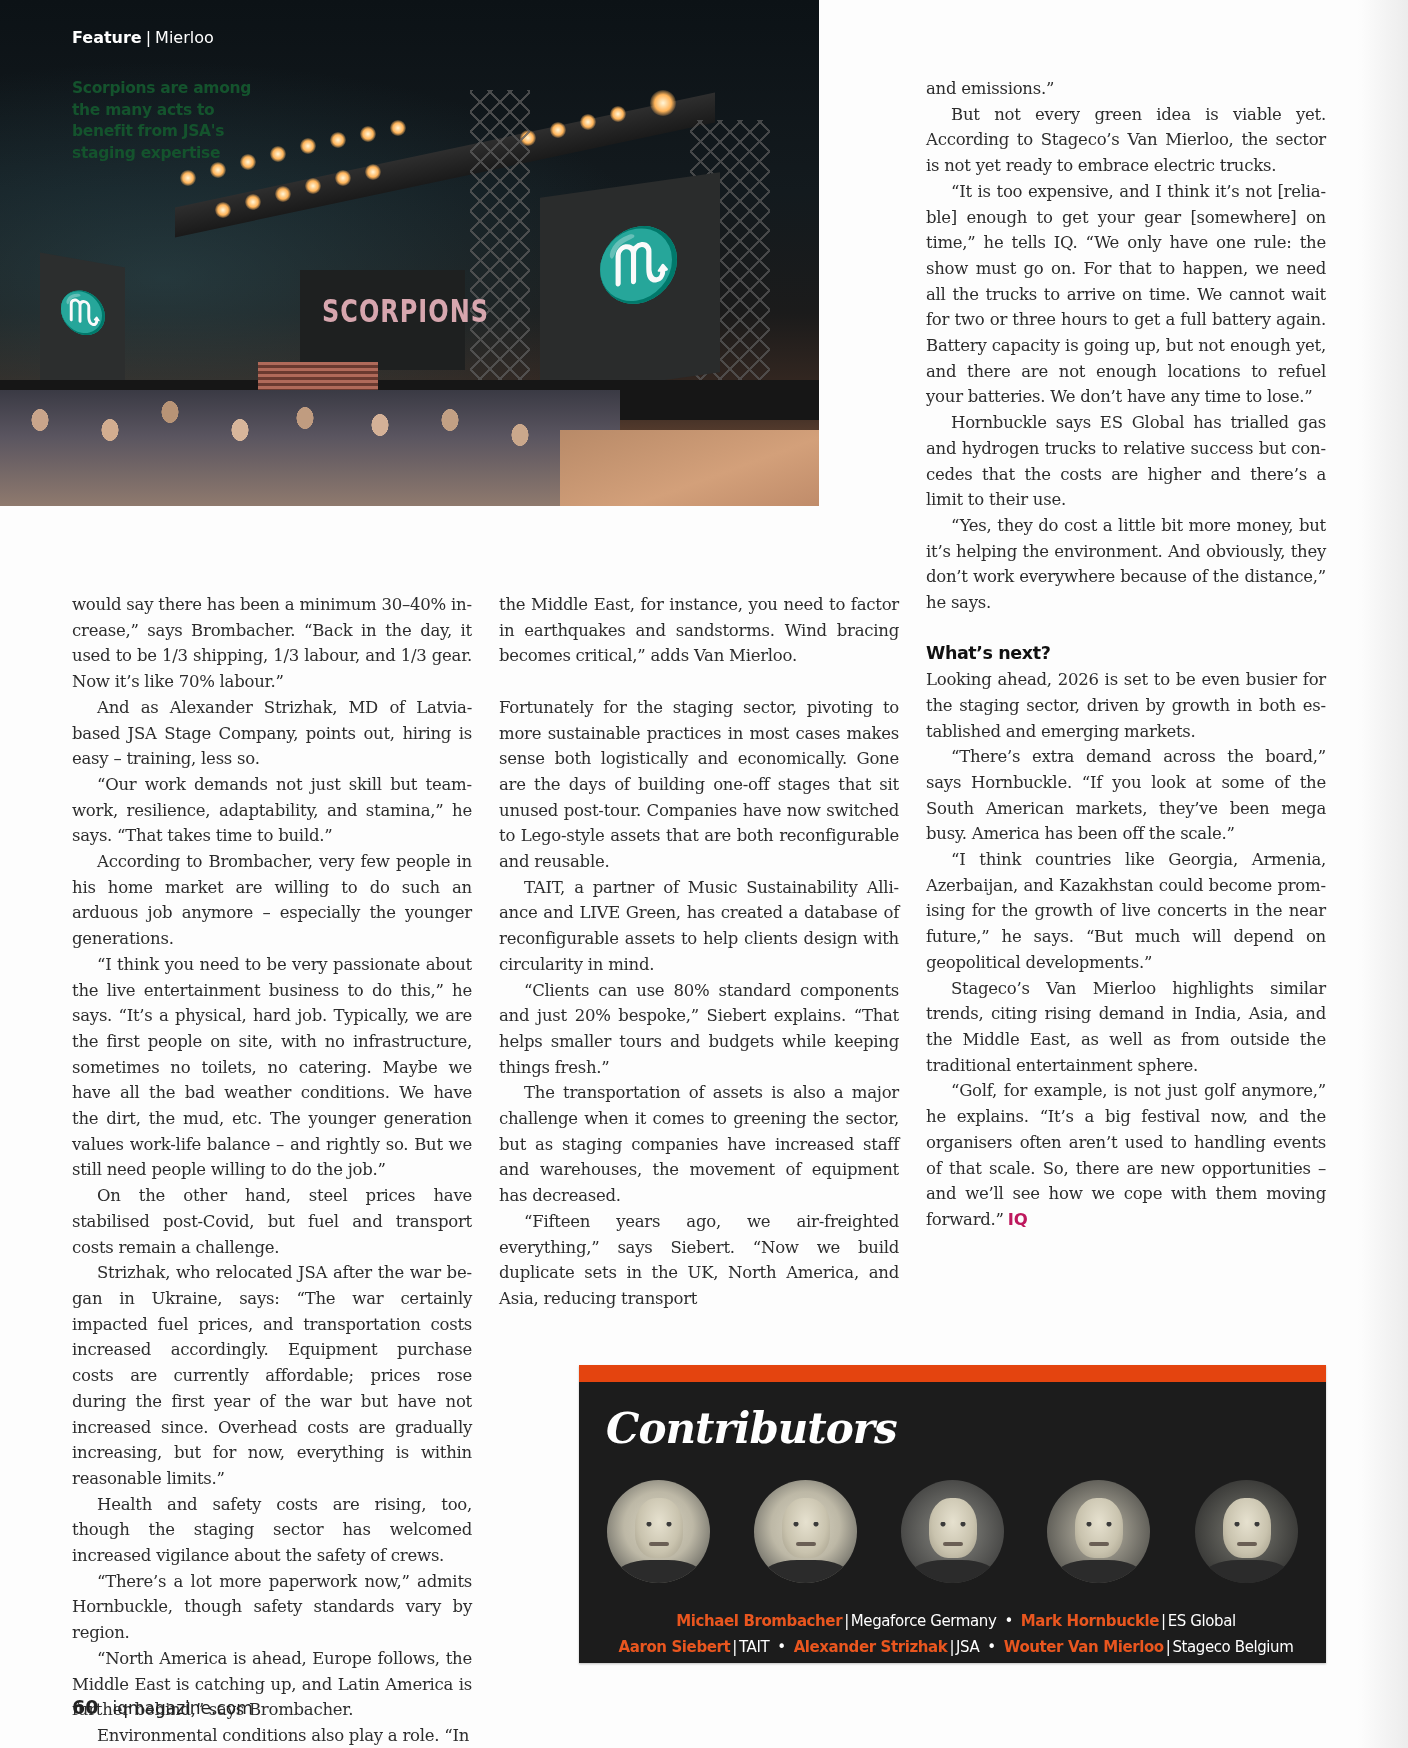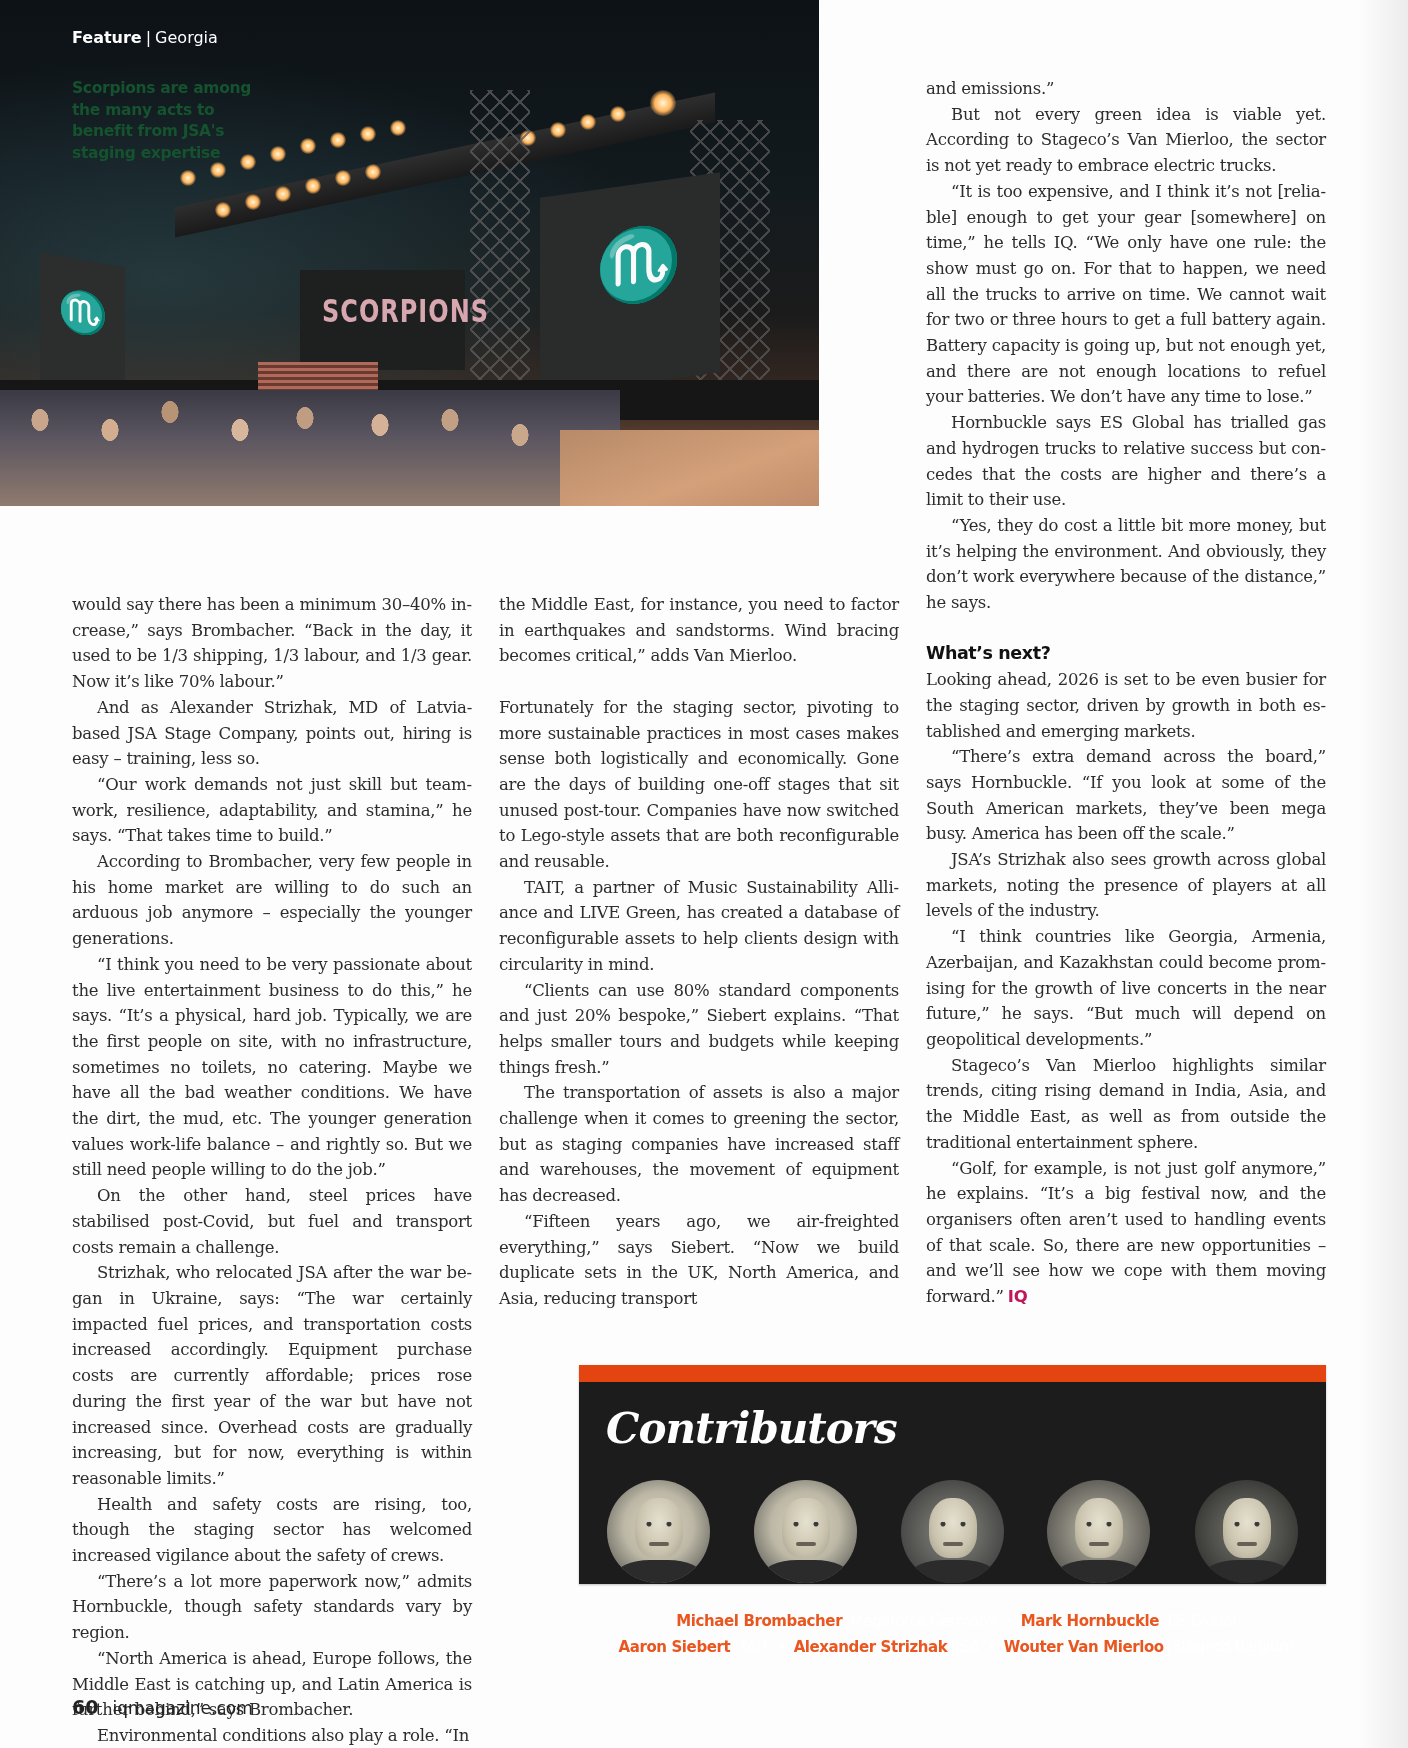--- a/index.html
+++ b/index.html
@@ -64,21 +64,21 @@
   .col p.noindent { text-indent: 0; }
   .col h3 { font-family: "DejaVu Sans", sans-serif; font-weight: bold; font-size: 17.5px; line-height: 25.7px;
     color: #111; letter-spacing: -0.4px; text-align: left; text-indent: 0; }
   .col .gap { height: 25.7px; }
   .col .endmark { font-family: "DejaVu Sans", sans-serif; font-weight: bold; color: #be185d; margin-left: 4px; }
   #col-left { left: 72px; top: 592px; }
   #col-mid { left: 499px; top: 592px; }
   #col-right { left: 926px; top: 76px; }
 
   
-  .contrib { position: absolute; left: 579px; top: 1365px; width: 747px; height: 219px; background: #1c1c1c;
+  .contrib { position: absolute; left: 579px; top: 1365px; width: 747px; height: 298px; background: #1c1c1c;
     border-top: 17px solid #e4440f; box-shadow: 0 1px 2px rgba(0,0,0,0.25); }
   .contrib-title { position: absolute; left: 27px; top: 22px; font-family: "DejaVu Serif", serif;
     font-weight: bold; font-style: italic; font-size: 42px; color: #fff; letter-spacing: -1px; }
   .avatars { position: absolute; left: 28px; top: 98px; width: 690px; height: 104px; }
   .avatar { position: absolute; top: 0; width: 103px; height: 103px; border-radius: 50%; overflow: hidden;
     background: radial-gradient(circle at 50% 45%, #d9d4c2 0%, #bdb8a6 45%, #6b6a63 80%, #333 100%); }
   .avatar .face { position: absolute; left: 28px; top: 18px; width: 48px; height: 60px; border-radius: 45% 45% 40% 40%;
     background: radial-gradient(ellipse at 50% 40%, #e6e1cf 0%, #c9c3ae 60%, #a09a87 100%); }
   .avatar .eyes { position: absolute; left: 36px; top: 42px; width: 32px; height: 5px;
     background: radial-gradient(circle at 6px 2px,#3a3a3a 2px,transparent 3px),
@@ -138,21 +138,21 @@
   </div>
   <div class="backdrop"></div>
   <div class="logo">SCORPIONS</div>
   <div class="stage-floor"></div>
   <div class="stairs"></div>
   <div class="crowd"></div>
   <div class="ground"></div>
 </div>
 
 <div class="kicker">
-  <span class="k-bold">Feature</span><span class="k-sep">|</span><span>Georgia</span>
+  <span class="k-bold">Feature</span><span class="k-sep">|</span><span>Mierloo</span>
 </div>
 <div class="caption">Scorpions are among the many acts to benefit from JSA's staging expertise</div>
 
 <div class="col" id="col-left">
   <p class="noindent">would say there has been a minimum 30–40% in­crease,” says Brombacher. “Back in the day, it used to be 1/3 shipping, 1/3 labour, and 1/3 gear. Now it’s like 70% labour.”</p>
   <p>And as Alexander Strizhak, MD of Lat­via-based JSA Stage Company, points out, hiring is easy – training, less so.</p>
   <p>“Our work demands not just skill but team­work, resilience, adaptability, and stamina,” he says. “That takes time to build.”</p>
   <p>According to Brombacher, very few people in his home market are willing to do such an arduous job anymore – especially the younger generations.</p>
   <p>“I think you need to be very passionate about the live entertainment business to do this,” he says. “It’s a physical, hard job. Typically, we are the first people on site, with no infrastructure, sometimes no toilets, no catering. Maybe we have all the bad weather conditions. We have the dirt, the mud, etc. The younger generation values work-life balance – and rightly so. But we still need people willing to do the job.”</p>
   <p>On the other hand, steel prices have stabilised post-Covid, but fuel and transport costs remain a challenge.</p>
@@ -176,21 +176,20 @@
 <div class="col" id="col-right">
   <p class="noindent">and emissions.”</p>
   <p>But not every green idea is viable yet. Accord­ing to Stageco’s Van Mierloo, the sector is not yet ready to embrace electric trucks.</p>
   <p>“It is too expensive, and I think it’s not [relia­ble] enough to get your gear [somewhere] on time,” he tells IQ. “We only have one rule: the show must go on. For that to happen, we need all the trucks to arrive on time. We cannot wait for two or three hours to get a full battery again. Bat­tery capacity is going up, but not enough yet, and there are not enough locations to refuel your bat­teries. We don’t have any time to lose.”</p>
   <p>Hornbuckle says ES Global has trialled gas and hydrogen trucks to relative success but con­cedes that the costs are higher and there’s a limit to their use.</p>
   <p>“Yes, they do cost a little bit more money, but it’s helping the environment. And obviously, they don’t work everywhere because of the distance,” he says.</p>
   <div class="gap"></div>
   <h3>What’s next?</h3>
   <p class="noindent">Looking ahead, 2026 is set to be even busier for the staging sector, driven by growth in both es­tablished and emerging markets.</p>
   <p>“There’s extra demand across the board,” says Hornbuckle. “If you look at some of the South American markets, they’ve been mega busy. America has been off the scale.”</p>
-  <p>JSA’s Strizhak also sees growth across global markets, noting the presence of players at all lev­els of the industry.</p>
   <p>“I think countries like Georgia, Armenia, Azerbaijan, and Kazakhstan could become prom­ising for the growth of live concerts in the near future,” he says. “But much will depend on geopo­litical developments.”</p>
   <p>Stageco’s Van Mierloo highlights similar trends, citing rising demand in India, Asia, and the Middle East, as well as from outside the tradi­tional entertainment sphere.</p>
   <p><span>“Golf, for example, is not just golf anymore,” he explains. “It’s a big festival now, and the organ­isers often aren’t used to handling events of that scale. So, there are new opportunities – and we’ll see how we cope with them moving forward.”</span><span class="endmark">IQ</span></p>
 </div>
 
 <div class="contrib">
   <div class="contrib-title">Contributors</div>
   <div class="avatars">
     <div class="avatar av1">
         <div class="shoulders"></div>

